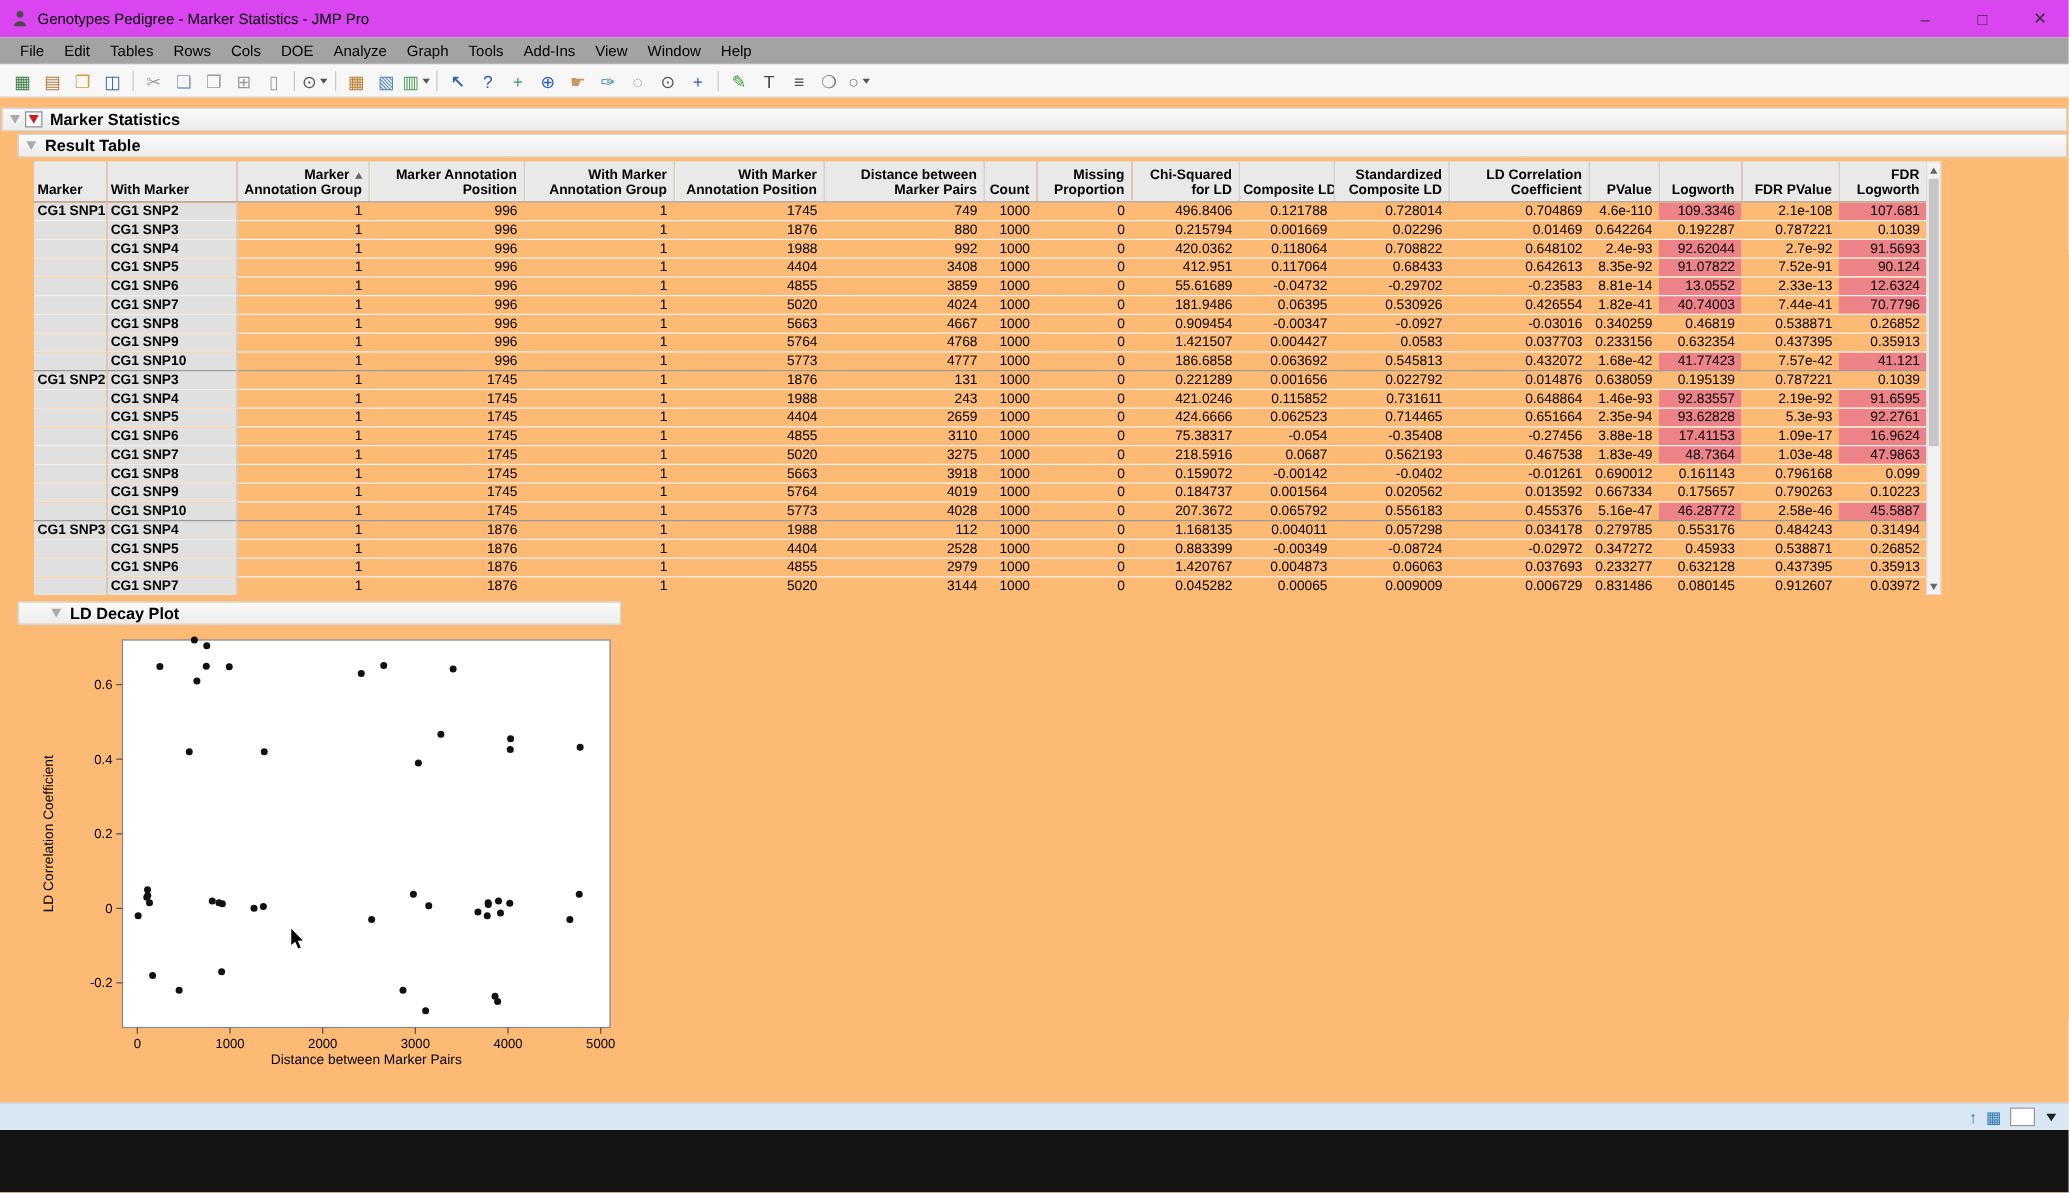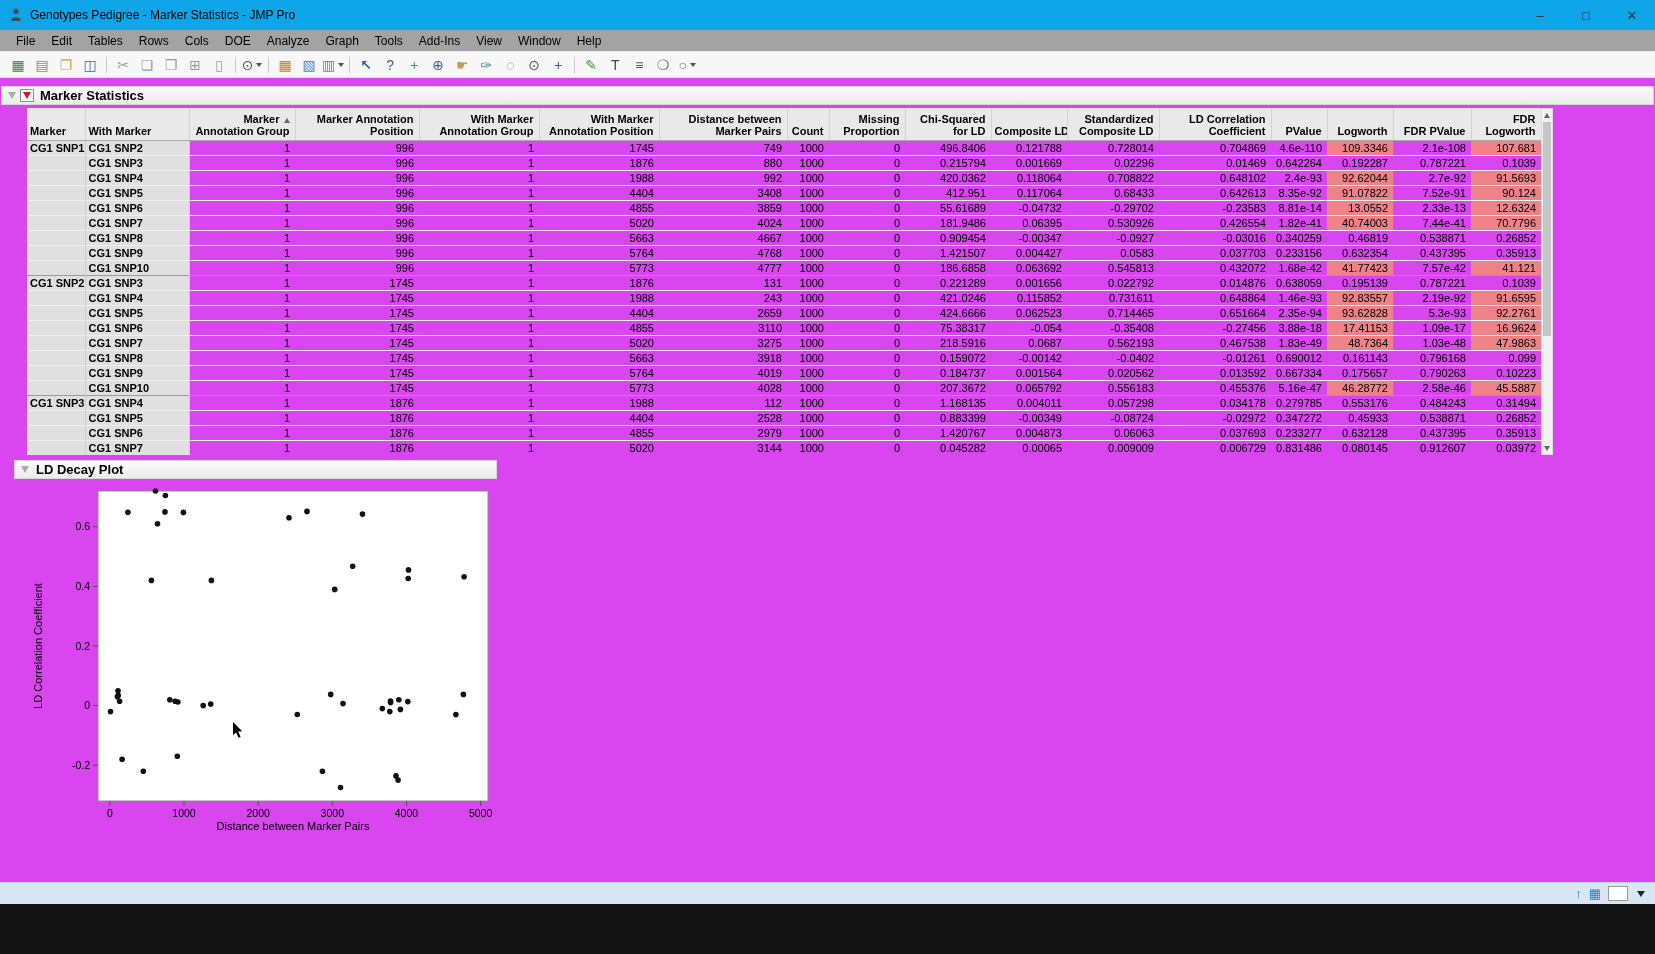--- a/index.html
+++ b/index.html
@@ -1,21 +1,21 @@
 <!DOCTYPE html>
 <html style="--hl: #ee8289; --header-bg: #e9e9e9; --marker-bg: #e0e0e0; --status-bg: #d9e7f5;"><head>
 <meta charset="utf-8">
 <style>
   * { box-sizing: border-box; margin: 0; padding: 0; }
   html,body { width:1655px; height:954px; overflow:hidden; }
   body { font-family:"Liberation Sans","DejaVu Sans",sans-serif; background:#fff; color:#000;
          display:flex; flex-direction:column; }
 
   
-  .titlebar { height:30px; background:#0ea5e9; display:flex; align-items:center; flex:0 0 auto; }
+  .titlebar { height:30px; background:#d946ef; display:flex; align-items:center; flex:0 0 auto; }
   .titlebar .app-icon { margin:0 6px 0 8px; display:flex; }
   .titlebar .title-text { font-size:12px; }
   .titlebar .spacer { flex:1; }
   .win-btn { width:46px; height:30px; display:flex; align-items:center; justify-content:center;
              font-size:13px; color:#333; }
 
   
   .menubar { height:22px; background:#a3a3a3; display:flex; align-items:center; padding-left:8px;
              font-size:12px; flex:0 0 auto; border-bottom:1px solid #e6e6e6; }
   .menu-item { padding:2px 8px; }
@@ -24,21 +24,21 @@
   .toolbar { height:26px; background:#f7f7f7; border-bottom:1px solid #ddd; display:flex;
              align-items:center; padding-left:6px; flex:0 0 auto; }
   .tool-btn { min-width:22px; height:22px; display:flex; align-items:center; justify-content:center;
               font-size:14px; line-height:1; margin:0 1px; }
   .tool-btn[data-name="arrow-tool-icon"] span:first-child { display:inline-block; transform:rotate(0deg); font-weight:bold; }
   .tool-sep { width:1px; height:16px; background:#c9c9c9; margin:0 4px; display:inline-block; }
   .tb-caret { width:0; height:0; border-left:3px solid transparent; border-right:3px solid transparent;
               border-top:4px solid #555; margin-left:3px; }
 
   
-  .report { flex:1 1 auto; background:#d946ef; overflow:hidden; padding-top:8px; position:relative; }
+  .report { flex:1 1 auto; background:#fdba74; overflow:hidden; padding-top:8px; position:relative; }
 
   .outline-bar { display:flex; align-items:center; height:19px;
                  background:linear-gradient(#fafafa,#ececec); border:1px solid #d6d6d6; }
   .outline-bar.full { margin:0 1px; }
   .outline-bar.indent { margin-left:14px; margin-right:1px; }
   .outline-bar.plotw { margin-left:14px; width:483px; }
   .outline-title { font-weight:bold; font-size:13px; margin-left:3px; white-space:nowrap; }
   .disc { width:0; height:0; border-left:4px solid transparent; border-right:4px solid transparent;
           border-top:7px solid #aaa; margin:0 4px 0 6px; }
   .red-tri-btn { width:14px; height:13px; background:#fff; border:1px solid #909090; display:flex;
@@ -217,20 +217,24 @@
 <div class="report" data-name="report-area">
 
   <div class="outline-bar full" data-name="marker-statistics-outline">
     <span class="disc" data-name="disclosure-open-icon"></span>
     <span class="red-tri-btn" data-name="red-triangle-menu-button">
       <span class="red-tri" data-name="red-triangle-icon"></span>
     </span>
     <span class="outline-title" data-name="section-title-marker-statistics">Marker Statistics</span>
   </div>
 
+  <div class="outline-bar indent" style="margin-top:2px;" data-name="result-table-outline">
+    <span class="disc" data-name="disclosure-open-icon"></span>
+    <span class="outline-title" data-name="section-title-result-table">Result Table</span>
+  </div>
 
   <div class="table-wrap" data-name="result-table-container">
     <table id="result-table" data-name="result-table">
         <colgroup>
           <col style="width: 58px;">
           <col style="width: 104px;">
           <col style="width: 106px;">
           <col style="width: 124px;">
           <col style="width: 120px;">
           <col style="width: 120px;">
@@ -673,21 +677,21 @@
       <span class="vs-btn vs-up" data-name="scroll-up-button">
           <span class="tri-up" data-name="scroll-up-icon"></span>
         </span>
       <span class="vs-thumb" data-name="scrollbar-thumb"></span>
       <span class="vs-btn vs-down" data-name="scroll-down-button">
           <span class="tri-down" data-name="scroll-down-icon"></span>
         </span>
     </div>
   </div>
 
-  <div class="outline-bar plotw" style="margin-top:5px;" data-name="ld-decay-plot-outline">
+  <div class="outline-bar plotw" style="margin-top:5px;padding-left:20px;" data-name="ld-decay-plot-outline">
     <span class="disc" data-name="disclosure-open-icon"></span>
     <span class="outline-title" data-name="section-title-ld-decay-plot">LD Decay Plot</span>
   </div>
 
   <div class="plot-wrap" id="plot-wrap" data-name="ld-decay-plot"><svg width="500" height="352" data-name="scatter-plot-svg">
         <rect x="72" y="6" width="390" height="310" fill="#ffffff" stroke="#8a8a8a" stroke-width="1"></rect>
         <line x1="67" y1="280.2307692307692" x2="72" y2="280.2307692307692" stroke="#555"></line>
         <text x="64" y="283.7307692307692" text-anchor="end" font-size="10.5" fill="#000" data-name="y-tick-label">-0.2</text>
         <line x1="67" y1="220.6153846153846" x2="72" y2="220.6153846153846" stroke="#555"></line>
         <text x="64" y="224.1153846153846" text-anchor="end" font-size="10.5" fill="#000" data-name="y-tick-label">0</text>

